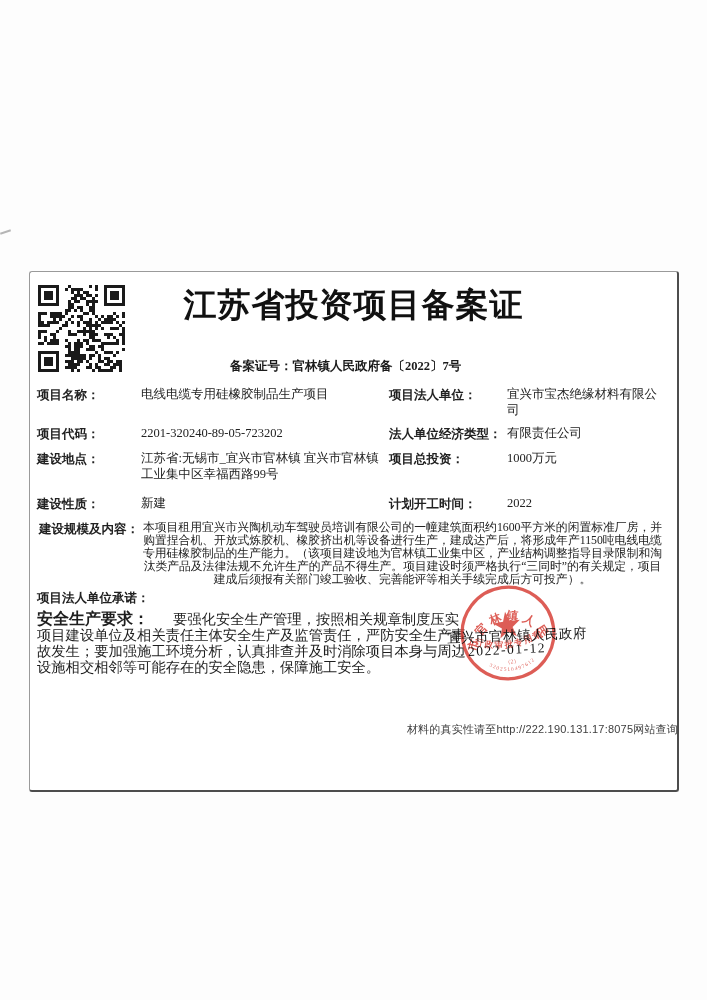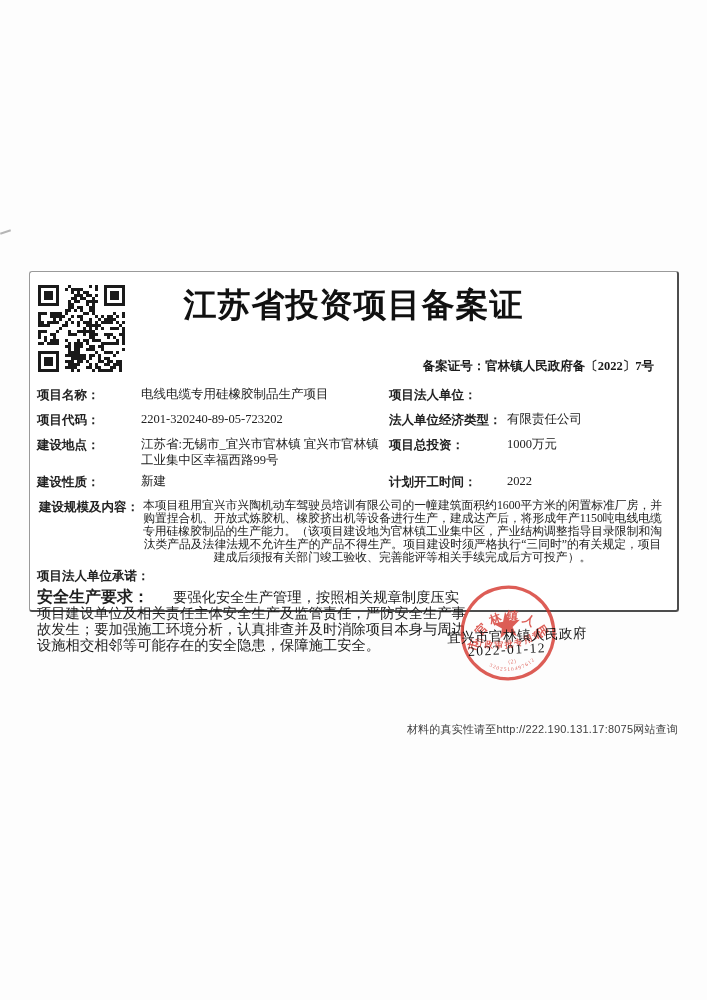--- a/index.html
+++ b/index.html
@@ -2,36 +2,36 @@
 <html><head>
 <meta charset="utf-8">
 <style>
   html,body{margin:0;padding:0;}
   body{
     width:707px;height:1000px;position:relative;background:#fdfdfd;
     font-family:"Liberation Serif","DejaVu Serif",serif;color:#222;
   }
   .scratch{position:absolute;left:0;top:231px;width:11px;height:2px;background:#b5b5b5;transform:rotate(-18deg);}
   .cert{
-    position:absolute;left:29px;top:271px;width:650px;height:341px;box-sizing:border-box;
+    position:absolute;left:29px;top:271px;width:650px;height:521px;box-sizing:border-box;
     background:#fff;border:1px solid #9a9a9a;border-right:2.5px solid #4d4d4d;
     border-bottom:2.5px solid #4d4d4d;border-radius:3px;padding:0 7px;
   }
   .qr{position:absolute;left:8px;top:13px;width:87px;height:87px;}
   .title{
     margin:11px 0 0;text-align:center;font-size:33px;font-weight:bold;
     letter-spacing:1px;color:#111;
   }
   .certno{
-    text-align:right;padding-right:16px;margin-top:30px;
+    text-align:center;padding-right:16px;margin-top:30px;
     font-weight:bold;font-size:12.5px;color:#1b1b1b;
   }
   .fields{margin-top:12px;}
   .frow{display:grid;grid-template-columns:104px 248px 118px 1fr;column-gap:0;margin-bottom:8px;}
-  .frow.tall{margin-bottom:6px;}
+  .frow.tall{margin-bottom:14px;}
   .flabel{font-weight:bold;font-size:12.5px;white-space:nowrap;}
   .fvalue{font-size:12.5px;line-height:15.5px;word-break:break-all;padding-right:6px;}
   .srow{display:grid;grid-template-columns:104px 1fr;margin-bottom:4px;text-align:center;}
   .srow .fvalue{font-size:11.8px;line-height:12.9px;}
   .safety{width:436px;margin:4px 0 0;font-size:14.3px;line-height:16.2px;word-break:break-all;color:#1e1e1e;}
   .safety b{font-size:16px;margin-right:24px;}
   .seal-svg{position:absolute;left:422px;top:305px;width:112px;height:112px;opacity:0.92;}
   .seal-org{position:absolute;left:417px;top:355px;font-size:13.5px;color:#151515;letter-spacing:0.5px;transform:rotate(-2deg);z-index:3;white-space:nowrap;}
   .seal-date{position:absolute;left:438px;top:370px;font-size:13.5px;color:#151515;letter-spacing:1.5px;transform:rotate(-3deg);z-index:3;white-space:nowrap;}
   .footnote{
@@ -346,20 +346,21 @@
 
   <div class="certno">
     <span>备案证号：</span><span>官林镇人民政府备〔2022〕7号</span>
   </div>
 
   <div class="fields">
     <div class="frow">
       <span class="flabel">项目名称：</span>
       <span class="fvalue">电线电缆专用硅橡胶制品生产项目</span>
       <span class="flabel">项目法人单位：</span>
+      <span class="fvalue">宜兴市宝杰绝缘材料有限公司</span>
     </div>
     <div class="frow">
       <span class="flabel">项目代码：</span>
       <span class="fvalue">2201-320240-89-05-723202</span>
       <span class="flabel">法人单位经济类型：</span>
       <span class="fvalue">有限责任公司</span>
     </div>
     <div class="frow tall">
       <span class="flabel">建设地点：</span>
       <span class="fvalue">江苏省:无锡市_宜兴市官林镇 宜兴市官林镇工业集中区幸福西路99号</span>

